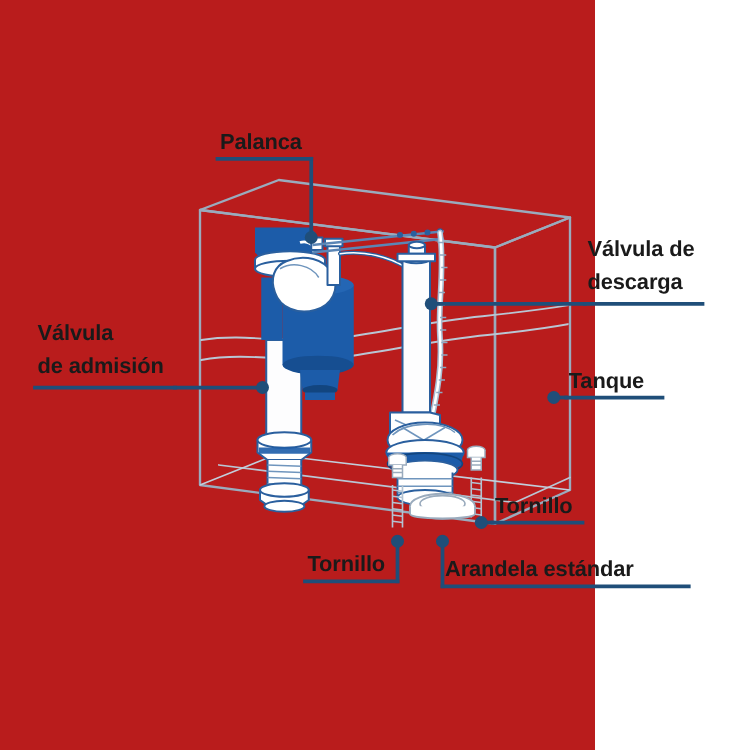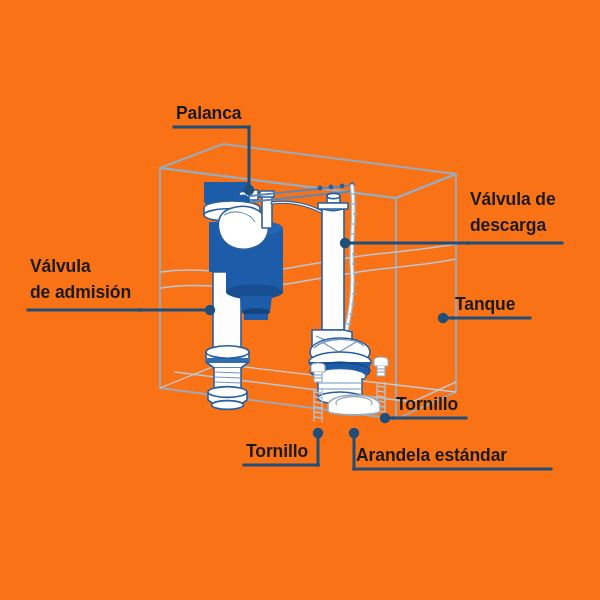--- a/index.html
+++ b/index.html
@@ -8,23 +8,23 @@
     background: #ffffff;
   }
   body {
     width: 600px;
     height: 600px;
     font-family: "Liberation Sans", sans-serif;
     overflow: hidden;
   }
   #diagram-root {
     position: relative;
-    width: 600px;
+    width: 476px;
     height: 600px;
-    background: #f97316;
+    background: #b91c1c;
   }
   svg#scene {
     position: absolute;
     top: 0;
     left: 0;
     width: 600px;
     height: 600px;
     display: block;
   }
   .lbl {

